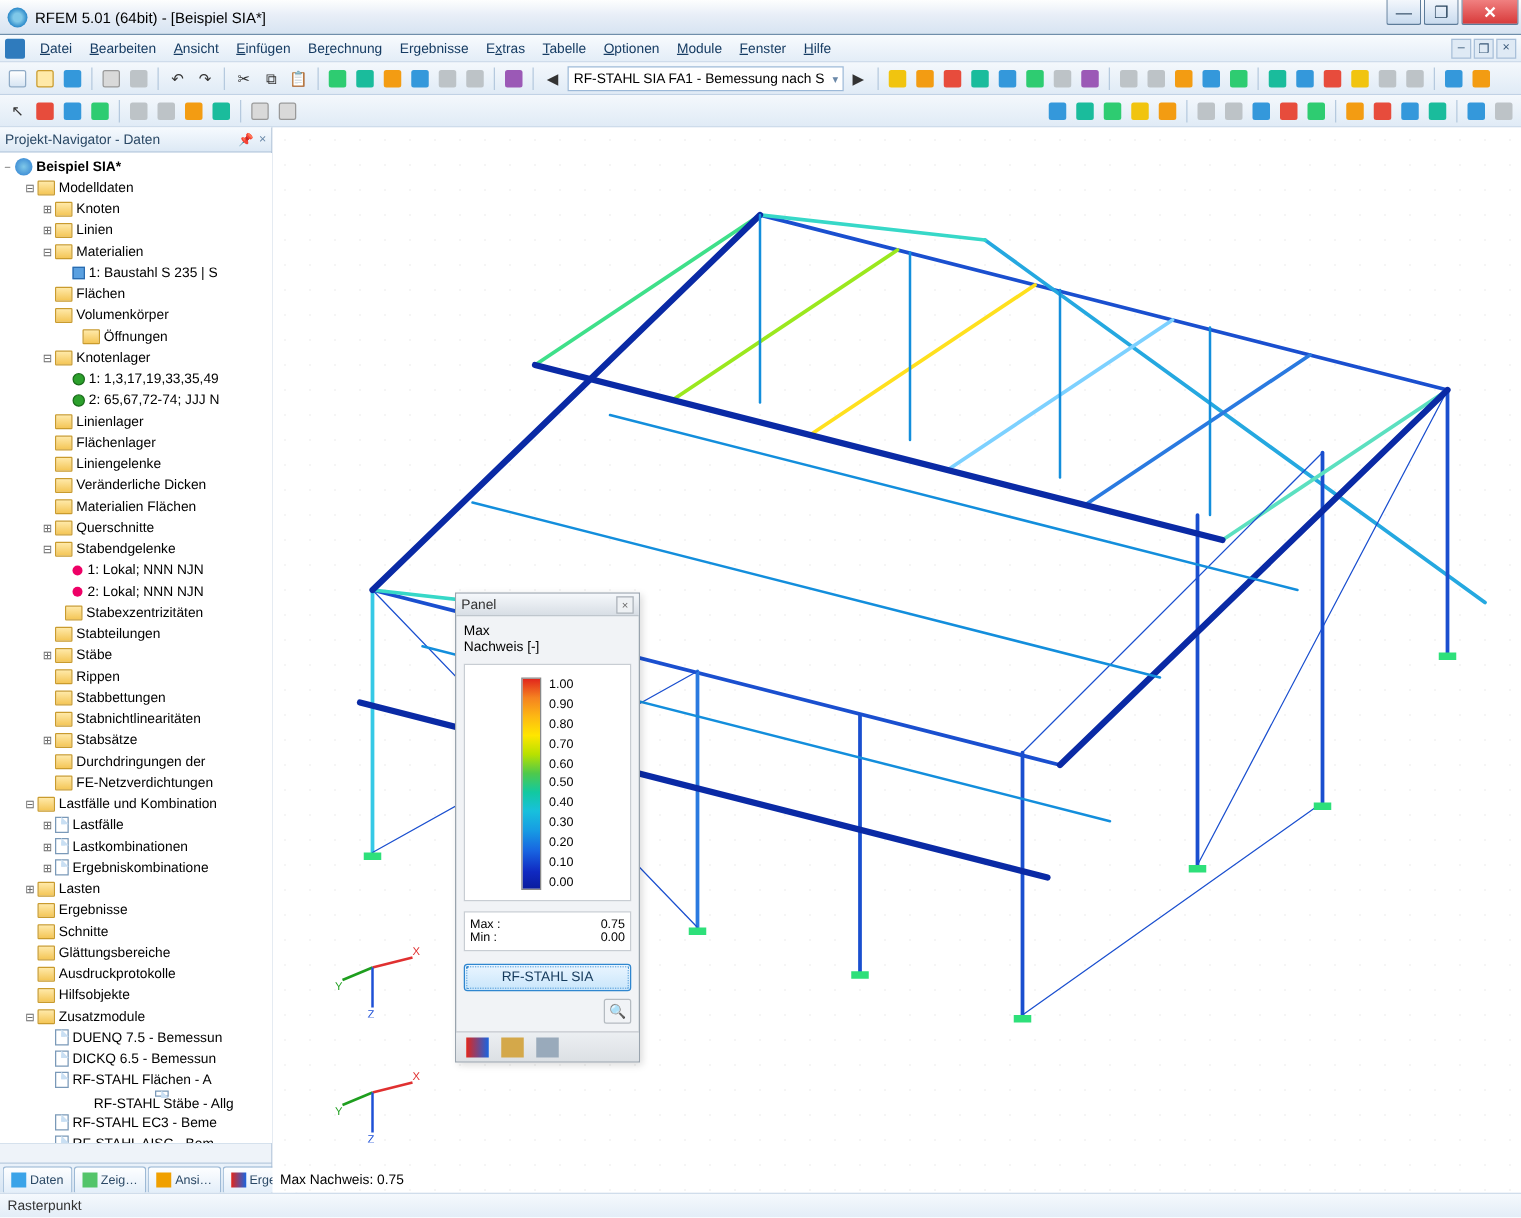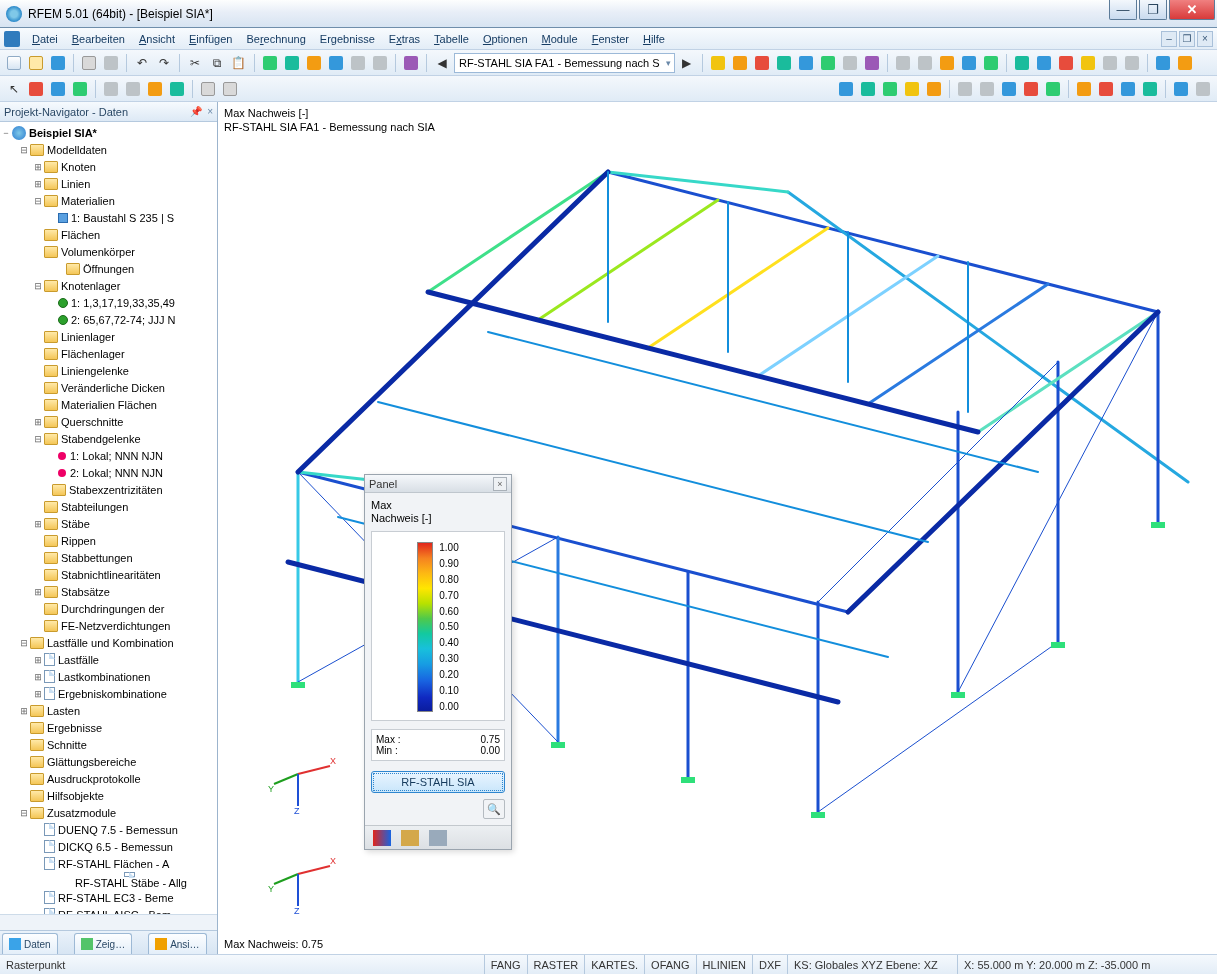--- a/index.html
+++ b/index.html
@@ -38,21 +38,21 @@
 .navhead { height:20px; background:linear-gradient(#f6fafe,#dde9f5); border-bottom:1px solid #b5c9de; display:flex;align-items:center; padding:0 4px; color:#2a4865;}
 .navhead .ctrls{margin-left:auto;display:flex;gap:4px;color:#6a89a9;font-size:10px;}
 .tree { flex:1; overflow:auto; background:#fff; padding:2px 0; font-size:11px; color:#000;}
 .tn{display:flex;align-items:center;height:17px;white-space:nowrap;padding-right:2px;}
 .tn .tw{width:12px;text-align:center;color:#6b6b6b;font-size:9px;}
 .tn .fold{width:14px;height:12px;background:linear-gradient(#ffe9a8,#f4c657);border:1px solid #c99b2d;border-radius:1px;margin-right:3px;}
 .tn .pin{width:10px;height:10px;background:#2ca02c;border-radius:50%;margin-right:3px;border:1px solid #1a6b1a;}
 .tn .square{width:10px;height:10px;background:#5aa0e0;border:1px solid #2a6baf;margin-right:3px;}
 .tn .doc{width:11px;height:13px;background:#fff;border:1px solid #7a99b8;margin-right:3px;position:relative;}
 .tn .doc::after{content:"";position:absolute;right:-1px;top:-1px;border:3px solid transparent;border-left-color:#c9dff3;border-bottom-color:#c9dff3;}
-.tabsbar{height:24px;background:linear-gradient(#eaf2fa,#d7e5f3);border-top:1px solid #b5c9de;display:flex;align-items:flex-end;padding:0 2px;gap:16px;}
+.tabsbar{height:24px;background:linear-gradient(#eaf2fa,#d7e5f3);border-top:1px solid #b5c9de;display:flex;align-items:flex-end;padding:0 2px;gap:1px;}
 .tabsbar .tab{height:21px;padding:3px 6px;border:1px solid #9db9d5;background:linear-gradient(#fdfeff,#e3eef9);border-bottom:none;border-radius:3px 3px 0 0;font-size:10px;color:#2a4865;display:flex;align-items:center;gap:3px;}
 .tabsbar .tab .ti{width:12px;height:12px;}
 .scrollh{height:16px;background:#eef3f9;border-top:1px solid #cddbe9;}
 
 
 .viewport{flex:1;position:relative;background:#fff;}
 .dots{position:absolute;inset:0;background-image:radial-gradient(#d6d6d6 0.5px,transparent 0.5px);background-size:20px 20px;}
 .infoline{position:absolute;left:6px;top:4px;font-size:11px;color:#000;line-height:14px;}
 .bottom-info{position:absolute;left:6px;bottom:4px;font-size:11px;}
 .axis{position:absolute;left:50px;bottom:140px;width:70px;height:70px;}
@@ -606,24 +606,20 @@
         </div>
       <div class="tab">
           <div class="ti" style="background:linear-gradient(90deg,#e1261c,#1864e1)"></div>
           <span>Erge…</span>
         </div>
     </div>
   </div>
 
   <div class="viewport">
     <div class="dots"></div>
-    <div class="infoline">
-      <div>Max Nachweis [-]</div>
-      <div>RF-STAHL SIA FA1 - Bemessung nach SIA</div>
-    </div>
 
     <div class="frame" style="position:absolute;left:10px;top:20px;width:970px;height:760px;">
       <svg viewBox="0 0 970 760">
 
         <g stroke-width="3" fill="none" stroke-linecap="round">
 
           <polyline points="380,50 930,190" stroke="#1a4fcf"></polyline>
 
           <polyline points="70,350 620,490" stroke="#1a4fcf"></polyline>
 
@@ -756,23 +752,13 @@
         <span style="background:#9ab"></span>
       </div>
     </div>
 
     <div class="bottom-info">Max Nachweis: 0.75</div>
   </div>
 </div>
 
 <div class="statusbar">
   <div class="left">Rasterpunkt</div>
-  <div class="segs">
-    <div class="seg">FANG</div>
-    <div class="seg">RASTER</div>
-    <div class="seg">KARTES.</div>
-    <div class="seg">OFANG</div>
-    <div class="seg">HLINIEN</div>
-    <div class="seg">DXF</div>
-    <div class="seg" style="min-width:170px">KS: Globales XYZ Ebene: XZ</div>
-    <div class="seg" style="min-width:260px">X: 55.000 m   Y: 20.000 m   Z: -35.000 m</div>
-  </div>
 </div>
 
 </body></html>

